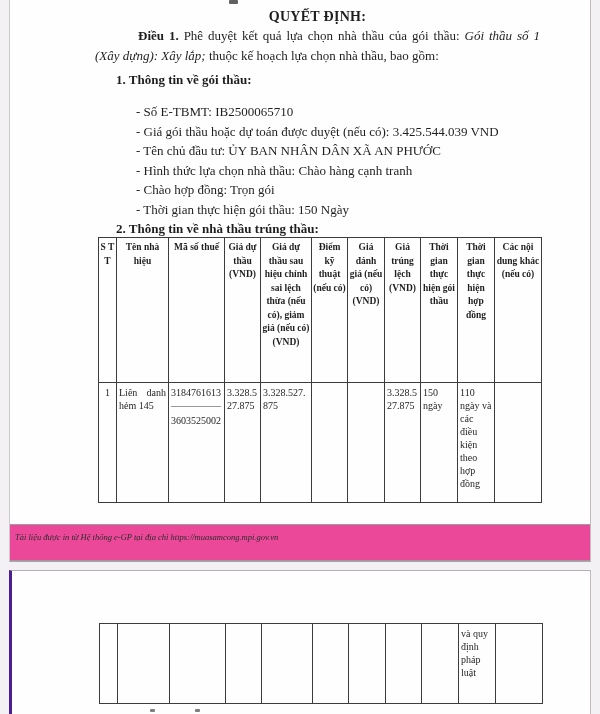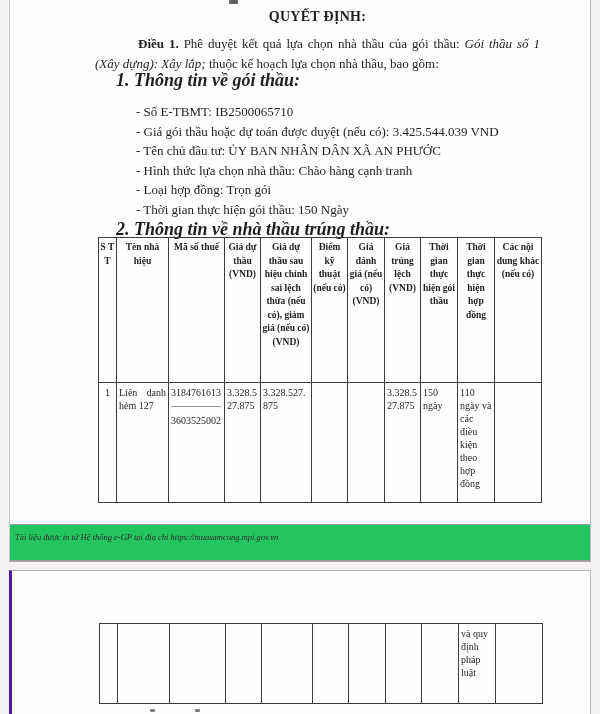--- a/index.html
+++ b/index.html
@@ -38,34 +38,33 @@
     position:absolute;
     left:85px;right:50px;top:7px;
     text-align:center;
     font-weight:bold;
     font-size:14px;
     line-height:20px;
     letter-spacing:.3px;
   }
   .article-para{
     position:absolute;
-    left:85px;right:50px;top:34px;
+    left:85px;right:50px;top:26px;
     font-size:13px;
     line-height:19.5px;
     text-align:justify;
     text-indent:43px;
   }
   .article-para .b{font-weight:bold;}
   .article-para .i{font-style:italic;}
   .sec-heading{
     position:absolute;
     left:106px;
     font-weight:bold;
-    font-style:italic;
-    font-size:18px;
+    font-size:13px;
     line-height:18px;
   }
   .sec1{top:71px;}
   .sec2{top:220px;}
   .info-list{
     position:absolute;
     left:126px;top:102px;right:40px;
     font-size:13px;
     line-height:19.6px;
   }
@@ -101,21 +100,21 @@
     border:0;
     border-top:1px solid #9a9a9a;
     margin:7px 1px 7px 0;
     height:0;
   }
   .footer-strip{
     position:absolute;
     left:0;right:0;top:524px;height:37px;
     border-top:1px solid #9e9a9e;
     border-bottom:1px solid #9e9a9e;
-    background:#22c55e;
+    background:#ec4899;
     box-sizing:border-box;
   }
   .footer-note{
     font-style:italic;
     font-size:8.5px;
     line-height:11px;
     color:#2c2c2c;
     padding:7px 0 0 5px;
     white-space:nowrap;
   }
@@ -133,21 +132,21 @@
     <span class="b">Điều 1.</span><span> Phê duyệt kết quả lựa chọn nhà thầu của gói thầu: </span><span class="i">Gói thầu số 1 (Xây dựng): Xây lắp;</span><span> thuộc kế hoạch lựa chọn nhà thầu, bao gồm:</span>
   </div>
 
   <div class="sec-heading sec1">1. Thông tin về gói thầu:</div>
 
   <div class="info-list">
     <div>- Số E-TBMT: IB2500065710</div>
     <div>- Giá gói thầu hoặc dự toán được duyệt (nếu có): 3.425.544.039 VND</div>
     <div>- Tên chủ đầu tư: ỦY BAN NHÂN DÂN XÃ AN PHƯỚC</div>
     <div>- Hình thức lựa chọn nhà thầu: Chào hàng cạnh tranh</div>
-    <div>- Loại hợp đồng: Trọn gói</div>
+    <div>- Chào hợp đồng: Trọn gói</div>
     <div>- Thời gian thực hiện gói thầu: 150 Ngày</div>
   </div>
 
   <div class="sec-heading sec2">2. Thông tin về nhà thầu trúng thầu:</div>
 
   <table class="doc-table t1">
     <colgroup>
       <col style="width:18px">
         <col style="width:52px">
         <col style="width:56px">
@@ -169,21 +168,21 @@
       <td class="hd">Giá dự thầu sau hiệu chỉnh sai lệch thừa (nếu có), giảm giá (nếu có) (VND)</td>
       <td class="hd">Điểm kỹ thuật (nếu có)</td>
       <td class="hd">Giá đánh giá (nếu có) (VND)</td>
       <td class="hd">Giá trúng lệch (VND)</td>
       <td class="hd">Thời gian thực hiện gói thầu</td>
       <td class="hd">Thời gian thực hiện hợp đồng</td>
       <td class="hd">Các nội dung khác (nếu có)</td>
     </tr>
     <tr style="height:120px">
       <td class="cell ctr">1</td>
-      <td class="cell" style="text-align:justify">Liên danh hẻm 127</td>
+      <td class="cell" style="text-align:justify">Liên danh hẻm 145</td>
       <td class="cell">
         <div>3184761613</div>
         <hr class="tax-sep">
         <div>3603525002</div>
       </td>
       <td class="cell num">3.328.527.875</td>
       <td class="cell num">3.328.527.875</td>
       <td class="cell"></td>
       <td class="cell"></td>
       <td class="cell num">3.328.527.875</td>

